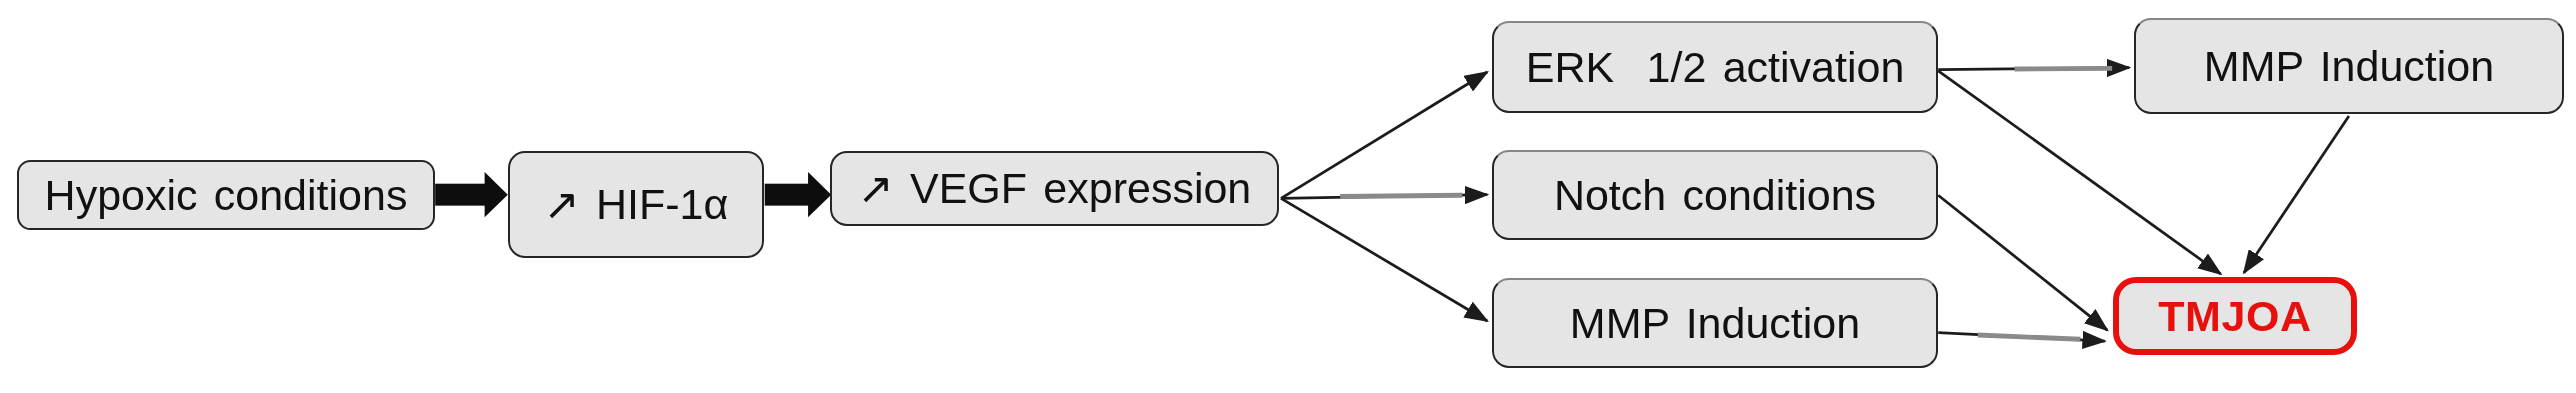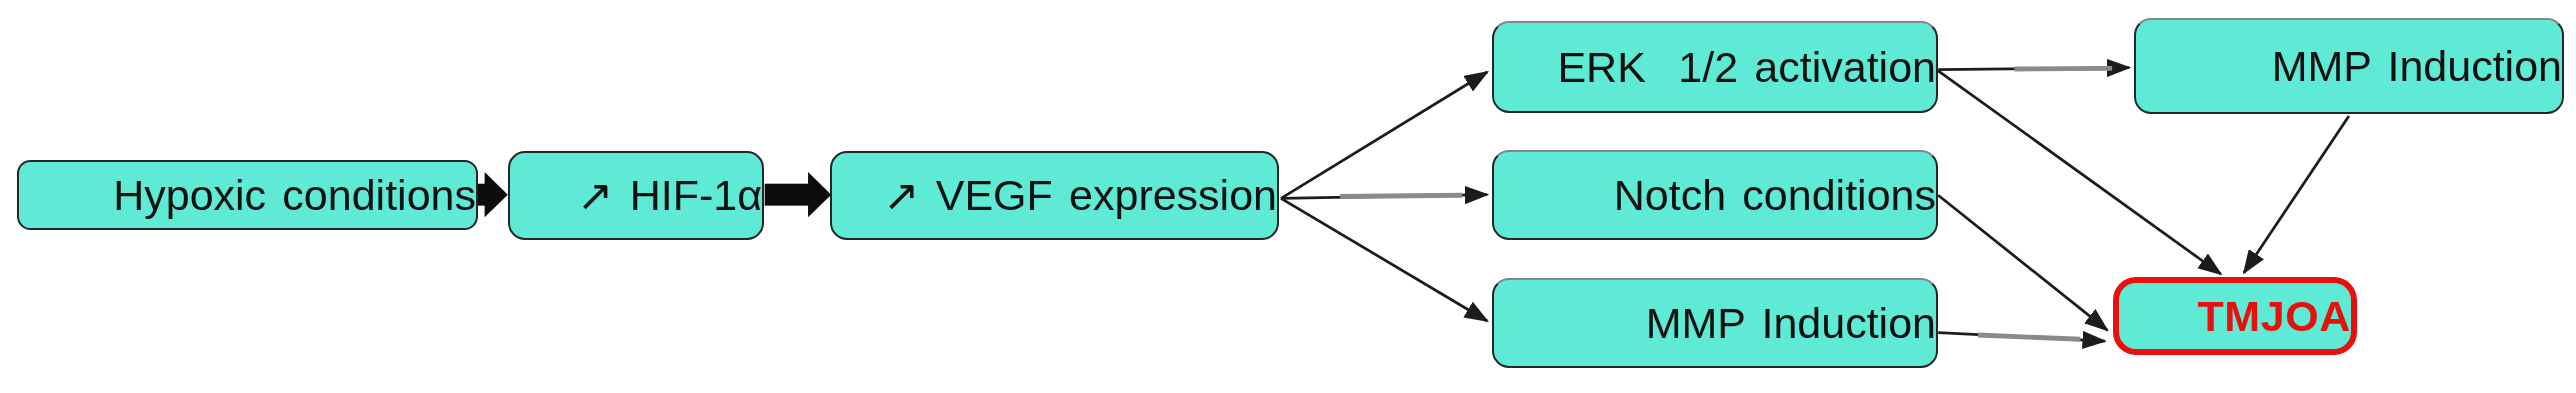--- a/index.html
+++ b/index.html
@@ -7,41 +7,41 @@
     position:relative;
     width:2576px;
     height:393px;
     background:#ffffff;
     font-family:"Liberation Sans","DejaVu Sans",sans-serif;
     overflow:hidden;
   }
   .node{
     position:absolute;
     box-sizing:border-box;
-    background:#5eead4;
+    background:#e5e5e5;
     border:2.4px solid #262626;
     border-radius:17px;
     display:flex;
     align-items:center;
-    justify-content:flex-end;
+    justify-content:center;
   }
   .node .lbl{
     font-size:43px;
     color:#111111;
     line-height:1;
     white-space:pre;
     word-spacing:4.3px;
     text-align:center;
   }
   
   .shadetop{border-top-color:#868686;}
   
-  #n-hypoxic {left:17px;  top:160px; width:461px; height:70px; border-radius:13.4px;}
-  #n-hif     {left:508px; top:151px; width:256px; height:89px;}
-  #n-vegf    {left:830px;top:151px; width:449px; height:89px;}
+  #n-hypoxic {left:17px;  top:160px; width:418px; height:70px; border-radius:13.4px;}
+  #n-hif     {left:508px; top:151px; width:256px; height:107px;}
+  #n-vegf    {left:830px;top:151px; width:449px; height:75px;}
   #n-erk     {left:1492px;top:21.4px;  width:446px; height:92px;}
   #n-notch   {left:1492px;top:150px; width:446px; height:90px;}
   #n-mmp-mid {left:1492px;top:278px; width:446px; height:90px;}
   #n-mmp-top {left:2134px;top:18.3px;  width:430px; height:96px;}
   #n-tmjoa{
     left:2113px; top:277px; width:244px; height:78px;
     border:6.7px solid #e8100c;
     border-radius:23px;
   }
   #n-tmjoa .lbl{

